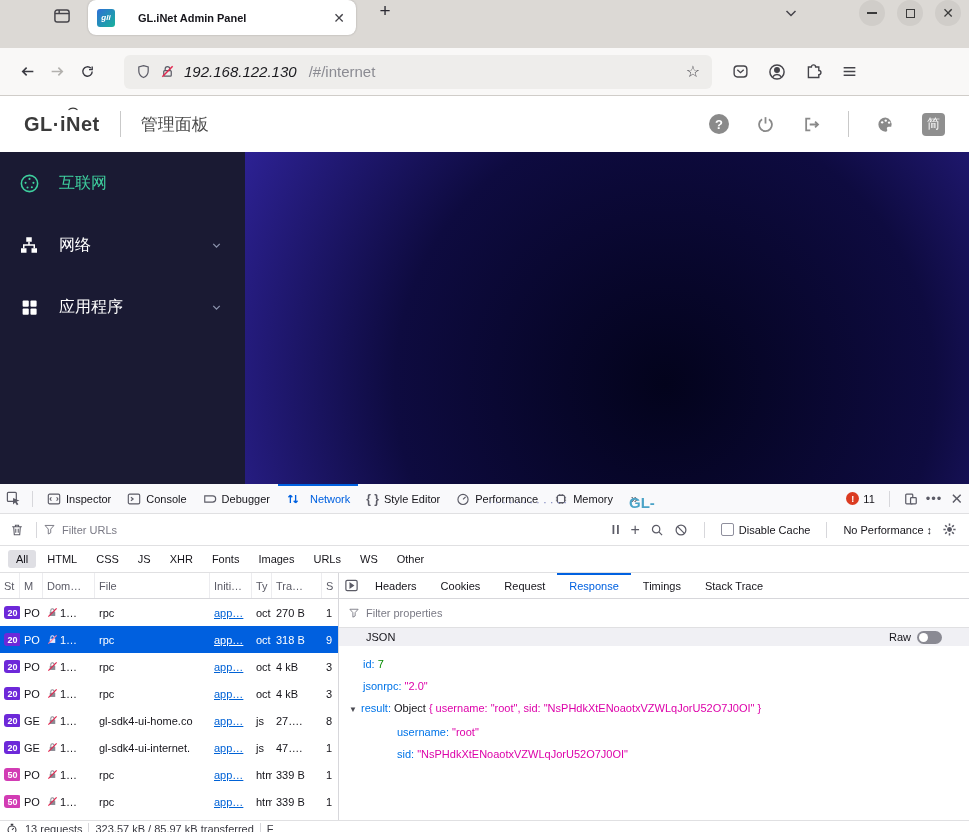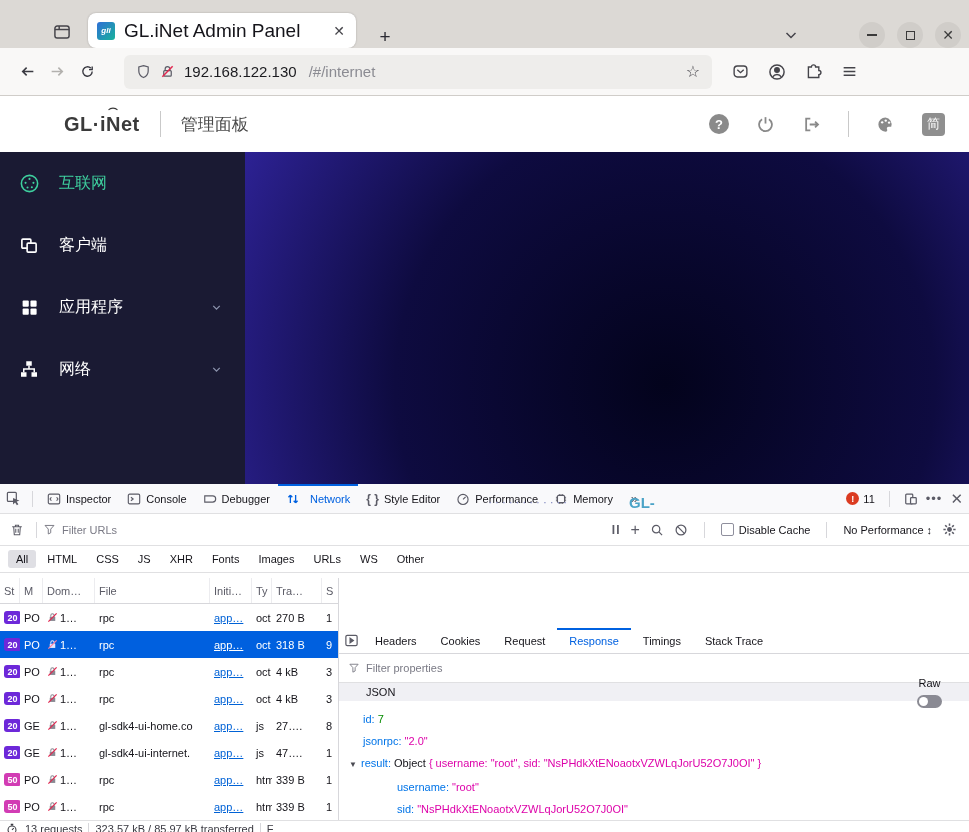--- a/index.html
+++ b/index.html
@@ -1,46 +1,46 @@
 <!DOCTYPE html>
 <html><head>
 <meta charset="utf-8">
 <style>
   * { margin:0; padding:0; box-sizing:border-box; }
   html,body { width:969px; height:832px; overflow:hidden; }
   body { font-family:"Liberation Sans", sans-serif; background:#fff; color:#15141a; }
   .window { width:969px; height:832px; display:flex; flex-direction:column; }
 
   
-  .tabbar { height:48px; background:#dcd9d5; display:flex; align-items:flex-end; padding:0 8px 0 0; flex:none; }
+  .tabbar { height:48px; background:#dcd9d5; display:flex; align-items:flex-start; padding:0 8px 0 0; flex:none; }
   .fxview { width:32px; height:32px; margin-left:46px; display:flex; align-items:center; justify-content:center; border-radius:4px; }
   .tab { width:268px; height:35px; background:#fff; border-radius:8px; margin-left:10px; display:flex; align-items:center; padding:0 9px; box-shadow:0 0 2px rgba(0,0,0,.25); }
   .favicon { width:18px; height:18px; border-radius:3px; background:linear-gradient(135deg,#2f6fd6 0%,#18b29b 100%); color:#fff; font-size:8px; font-style:italic; font-weight:bold; display:flex; align-items:center; justify-content:center; flex:none; }
-  .tab-title { flex:1; font-size:19px; margin-left:9px; white-space:nowrap; overflow:hidden; }
+  .tab-title { flex:1; font-size:11px; margin-left:23px; white-space:nowrap; overflow:hidden;font-weight:bold; }
   .tab-close { font-size:14px; color:#45444a; padding:0 2px; cursor:default; }
   .newtab { font-size:19px; color:#2b2a33; margin-left:14px; width:30px; text-align:center; }
   .tabbar-right { margin-left:auto; display:flex; align-items:center; gap:14px; }
   .winbtns { display:flex; gap:12px; margin-left:46px; }
   .winbtn { width:26px; height:26px; border-radius:50%; background:#d0cdc9; display:flex; align-items:center; justify-content:center; color:#3a3a3a; font-size:14px; }
   .minbar { width:10px; height:2px; background:#3a3a3a; }
   .maxsq { width:9px; height:9px; border:1.5px solid #3a3a3a; }
 
   
   .navbar { height:48px; background:#f9f8f7; border-bottom:1px solid #d0cdc9; display:flex; align-items:center; padding:0 12px; flex:none; }
   .navbtn { width:30px; height:30px; display:flex; align-items:center; justify-content:center; border-radius:4px; flex:none; }
   .urlbar { width:588px; height:34px; background:#eeedeb; border-radius:6px; margin-left:22px; display:flex; align-items:center; padding:0 12px; gap:9px; }
   .url-text { font-size:15px; white-space:nowrap; }
-  .url-host { color:#1b1b1f; }
+  .url-host { color:#1b1b1f;font-style:italic; }
   .url-path { color:#8b8b92;margin-left:12px; }
   .url-spacer { flex:1; }
   .star { font-size:16px; color:#45444a; }
   .nav-right { display:flex; align-items:center; gap:19px; margin-left:20px; }
 
   
-  .appheader { height:56px; background:#fff; display:flex; align-items:center; padding:0 24px; flex:none;margin-left:40px; }
+  .appheader { height:56px; background:#fff; display:flex; align-items:center; padding:0 24px; flex:none; }
   .logo { font-size:20px; font-weight:bold; color:#3a3a3a; letter-spacing:.5px; position:relative; }
   .logo svg { position:absolute; top:-7px; left:43px; }
   .hdr-div { width:1px; height:26px; background:#c9c9c9; margin:0 20px; }
   .app-title { font-size:17px; color:#4a4a4a; }
   .hdr-icons { margin-left:auto; display:flex; align-items:center; gap:27px; }
   .help-circle { width:20px; height:20px; border-radius:50%; background:#8a8a8a; color:#fff; font-size:13px; font-weight:bold; display:flex; align-items:center; justify-content:center; }
   .lang-badge { width:23px; height:23px; border-radius:4px; background:#8f8f8f; color:#fff; font-size:13px; display:flex; align-items:center; justify-content:center; }
 
   
   .content { height:332px; display:flex; flex:none; }
@@ -78,41 +78,41 @@
   .pauseii { color:#5b5b66; font-size:12px; font-weight:bold; letter-spacing:1px; }
   .plus { color:#5b5b66; font-size:16px; }
   .checkbox { width:13px; height:13px; border:1px solid #8f8f9d; border-radius:2px; background:#fff; }
   .ckrow { display:flex; align-items:center; gap:5px; }
   .throttle { display:flex; align-items:center; gap:3px; color:#15141a; }
 
   .dt-typebar { height:27px; border-bottom:1px solid #e0e0e2; display:flex; align-items:center; gap:3px; padding:0 8px; flex:none; }
   .typepill { padding:3px 8px; border-radius:3px; color:#15141a; }
   .typepill.active { background:#dfdfe4; }
 
-  .dt-main { flex:1; display:flex; min-height:0;align-items:flex-end; }
+  .dt-main { flex:1; display:flex; min-height:0; }
   .net-left { width:339px; border-right:1px solid #d7d7db; display:flex; flex-direction:column; overflow:hidden; flex:none; }
   .net-header { height:26px; display:flex; align-items:center; border-bottom:1px solid #d7d7db; color:#5b5b66; flex:none; }
   .hc { border-right:1px solid #ececef; height:100%; display:flex; align-items:center; padding-left:4px; overflow:hidden; white-space:nowrap; flex:none; }
   .c-st{width:20px}.c-m{width:23px}.c-dom{width:52px}.c-file{width:115px}.c-init{width:42px}.c-ty{width:20px}.c-tra{width:50px}.c-s{flex:1;border-right:none}
   .net-row { height:27px; display:flex; align-items:center; flex:none; }
   .cell { padding-left:4px; overflow:hidden; white-space:nowrap; flex:none; display:flex; align-items:center; }
   .badge { min-width:17px; height:13px; border-radius:3px; color:#fff; font-size:9px; font-weight:bold; display:flex; align-items:center; justify-content:center; padding:0 1px; }
   .b-green{background:#6d28d9}.b-pink{background:#d23cb4}
   .link { color:#0062d6; text-decoration:underline; }
   .net-row.sel { background:#0060df; color:#fff; }
   .net-row.sel .link { color:#fff; }
   .domtxt { margin-left:2px; }
 
   .net-right { flex:1; display:flex; flex-direction:column; min-width:0; }
   .detail-tabs { height:26px; border-bottom:1px solid #d7d7db; display:flex; align-items:center; padding-left:5px; flex:none; }
   .d-tab { height:100%; display:flex; align-items:center; padding:0 12px; border-top:2px solid transparent; border-bottom:2px solid transparent; }
   .d-tab.active { color:#0061e0; border-top-color:#0061e0; }
   .detail-filter { height:29px; border-bottom:1px solid #e0e0e2; display:flex; align-items:center; padding:0 9px; flex:none; }
   .json-bar { height:18px; background:#f0f0f4; display:flex; align-items:center; padding:0 27px; flex:none; }
-  .json-bar-right { margin-left:auto; display:flex; align-items:center; gap:6px;flex-direction:column; }
+  .json-bar-right { margin-left:auto; display:flex; align-items:center; gap:6px; }
   .toggle { width:25px; height:13px; border-radius:7px; background:#8a8a93; position:relative; }
   .knob { width:9px; height:9px; border-radius:50%; background:#fff; position:absolute; left:2px; top:2px; }
   .json-tree { padding-top:7px; line-height:22px; overflow:hidden; }
   .jline { padding-left:24px; white-space:nowrap; }
   .jline.l2 { padding-left:58px; }
   .jline.result { padding-left:10px; }
   .jkey { color:#0074e8; }
   .jnum { color:#058b00; }
   .jstr { color:#dd00a9; }
   .jobj { color:#15141a; }
@@ -266,53 +266,44 @@
               <circle cx="5" cy="7.5" r="0.8" fill="#3ecf9e" stroke="none"></circle>
               <circle cx="11" cy="7.5" r="0.8" fill="#3ecf9e" stroke="none"></circle>
               <circle cx="6.5" cy="11" r="0.8" fill="#3ecf9e" stroke="none"></circle>
               <circle cx="9.8" cy="10.8" r="0.8" fill="#3ecf9e" stroke="none"></circle>
             </svg>
         </span>
         <span class="lbl">互联网</span>
       </div>
       <div class="side-item">
         <span class="icon">
-          <svg width="20" height="20" viewBox="0 0 16 16" fill="none" stroke="#fff" stroke-width="1.3">
-              <rect x="2.3" y="3.3" width="7.2" height="7.2" rx="0.8"></rect>
-              <rect x="6.5" y="6.5" width="7.2" height="7.2" rx="0.8" fill="#1a1a33"></rect>
-            </svg>
-        </span>
-        <span class="lbl">客户端</span>
+          <svg width="20" height="20" viewBox="0 0 16 16">
+              <rect x="5.8" y="1.8" width="4.4" height="3.6" fill="#fff"></rect>
+              <rect x="1.6" y="10.6" width="4.4" height="3.6" fill="#fff"></rect>
+              <rect x="10" y="10.6" width="4.4" height="3.6" fill="#fff"></rect>
+              <path d="M8 5.4 V8 M3.8 10.6 V8 H12.2 V10.6" stroke="#fff" stroke-width="1.2" fill="none"></path>
+            </svg>
+        </span>
+        <span class="lbl">网络</span>
+        <span class="side-chev">
+          <svg width="13" height="13" viewBox="0 0 16 16" fill="none" stroke="#8b92ac" stroke-width="1.6">
+              <path d="M4 6 L8 10 L12 6"></path>
+            </svg>
+        </span>
       </div>
       <div class="side-item">
         <span class="icon">
           <svg width="19" height="19" viewBox="0 0 16 16" fill="#fff">
               <rect x="2.2" y="2.2" width="5.2" height="5.2" rx="0.8"></rect>
               <rect x="8.8" y="2.2" width="5.2" height="5.2" rx="0.8"></rect>
               <rect x="2.2" y="8.8" width="5.2" height="5.2" rx="0.8"></rect>
               <rect x="8.8" y="8.8" width="5.2" height="5.2" rx="0.8"></rect>
             </svg>
         </span>
         <span class="lbl">应用程序</span>
-        <span class="side-chev">
-          <svg width="13" height="13" viewBox="0 0 16 16" fill="none" stroke="#8b92ac" stroke-width="1.6">
-              <path d="M4 6 L8 10 L12 6"></path>
-            </svg>
-        </span>
-      </div>
-      <div class="side-item">
-        <span class="icon">
-          <svg width="20" height="20" viewBox="0 0 16 16">
-              <rect x="5.8" y="1.8" width="4.4" height="3.6" fill="#fff"></rect>
-              <rect x="1.6" y="10.6" width="4.4" height="3.6" fill="#fff"></rect>
-              <rect x="10" y="10.6" width="4.4" height="3.6" fill="#fff"></rect>
-              <path d="M8 5.4 V8 M3.8 10.6 V8 H12.2 V10.6" stroke="#fff" stroke-width="1.2" fill="none"></path>
-            </svg>
-        </span>
-        <span class="lbl">网络</span>
         <span class="side-chev">
           <svg width="13" height="13" viewBox="0 0 16 16" fill="none" stroke="#8b92ac" stroke-width="1.6">
               <path d="M4 6 L8 10 L12 6"></path>
             </svg>
         </span>
       </div>
     </div>
     <div class="main">
       <div class="main-dots abs"><span class="dots-txt">············</span></div>
       <div class="device-lbl abs">GL-</div>

